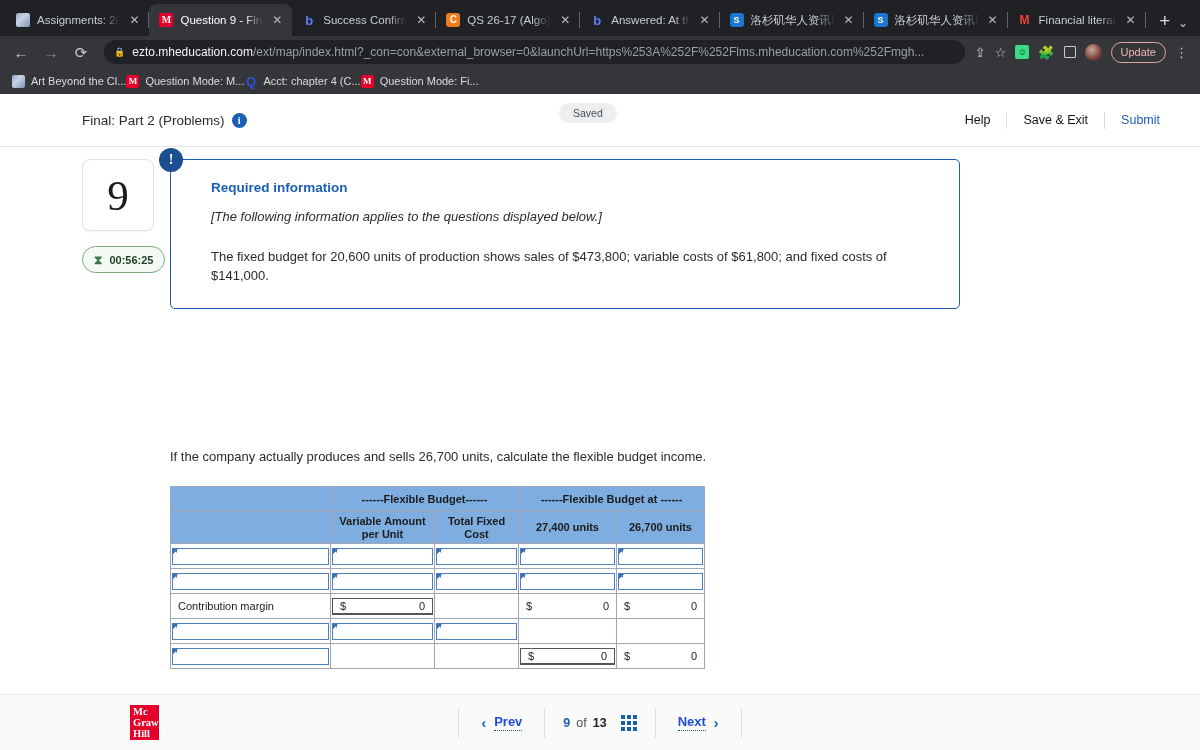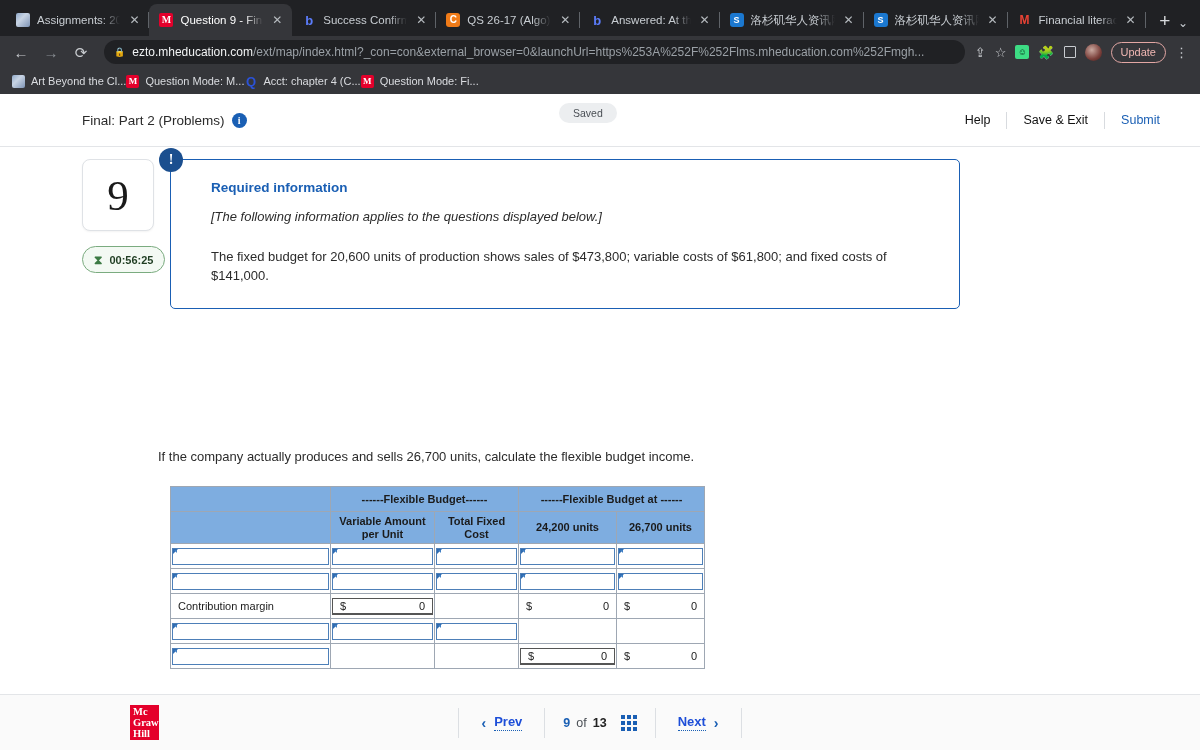--- a/index.html
+++ b/index.html
@@ -191,21 +191,21 @@
     width: 24px; height: 24px; border-radius: 50%;
     background: #1b4f8f; color: #fff;
     display: flex; align-items: center; justify-content: center;
     font-size: 14px; font-weight: bold; font-family: "Liberation Serif", serif;
   }
   .req-title { color: #1a5fb4; font-weight: bold; font-size: 13.5px; margin-bottom: 14px; }
   .req-italic { font-style: italic; font-size: 13px; color: #2b2b2b; margin-bottom: 24px; }
   .req-body { font-size: 13px; color: #2b2b2b; line-height: 1.45; }
 
   .prompt {
-    position: absolute; left: 158px; top: 302px;
+    position: absolute; left: 170px; top: 302px;
     font-size: 13px; color: #2b2b2b; text-align: right;
   }
 
   
   .tblwrap { position: absolute; left: 170px; top: 339px; }
   table.budget { border-collapse: collapse; table-layout: fixed; }
   table.budget td {
     border: 1px solid #9ea7b3;
     height: 25px; padding: 0;
     font-size: 11px; color: #1b1b1b;
@@ -455,21 +455,21 @@
           <tr>
             <td class="hd tall blank"></td>
             <td class="hd tall">
               <div>Variable Amount</div>
               <div>per Unit</div>
             </td>
             <td class="hd tall">
               <div>Total Fixed</div>
               <div>Cost</div>
             </td>
-            <td class="hd tall">24,200 units</td>
+            <td class="hd tall">27,400 units</td>
             <td class="hd tall">26,700 units</td>
           </tr>
 
           <tr>
             <td class="inp">
                 <div class="inbox"></div>
               </td>
             <td class="inp">
                 <div class="inbox"></div>
               </td>

